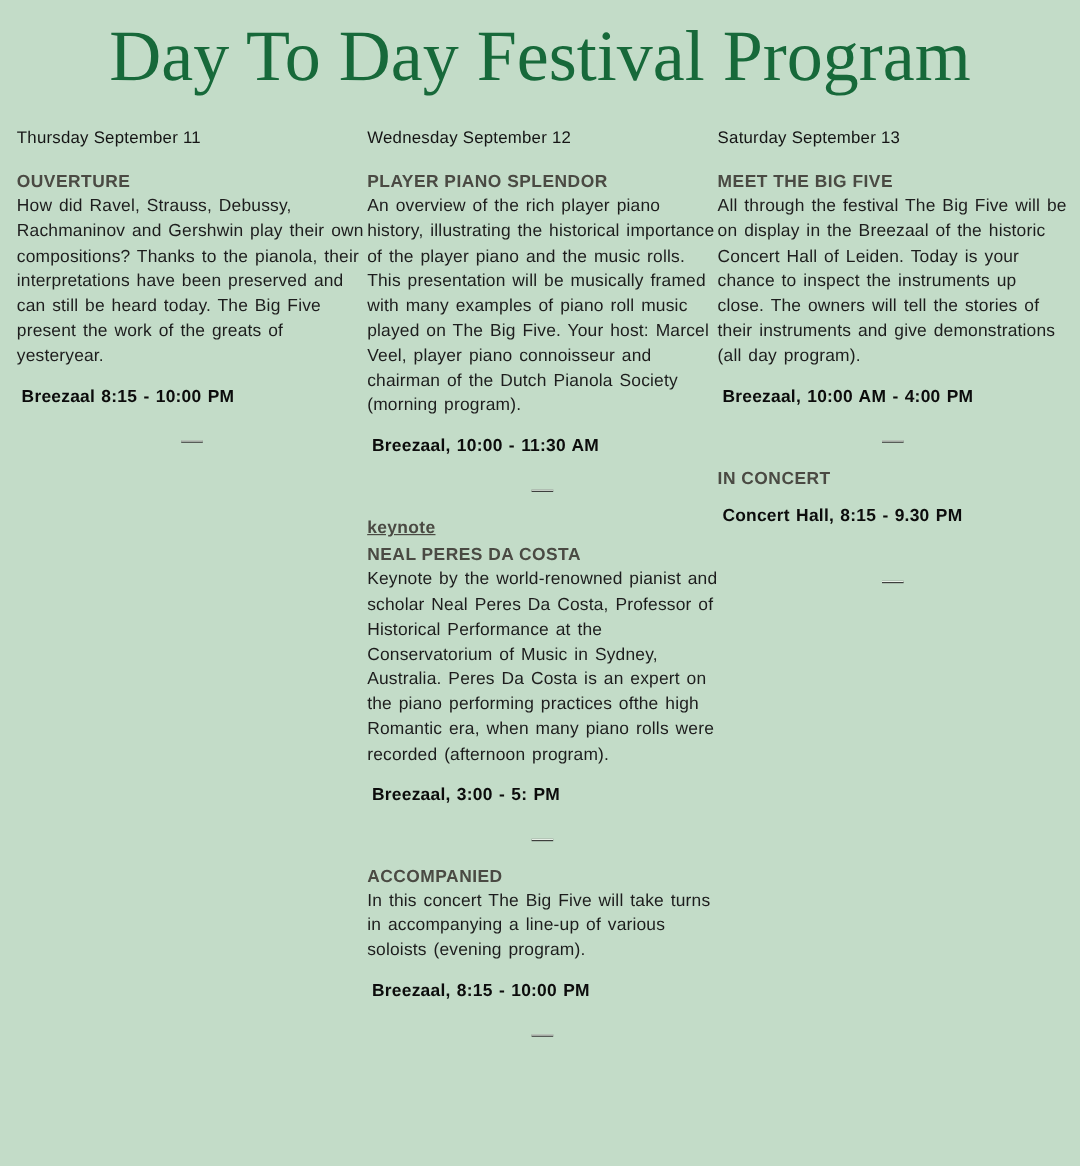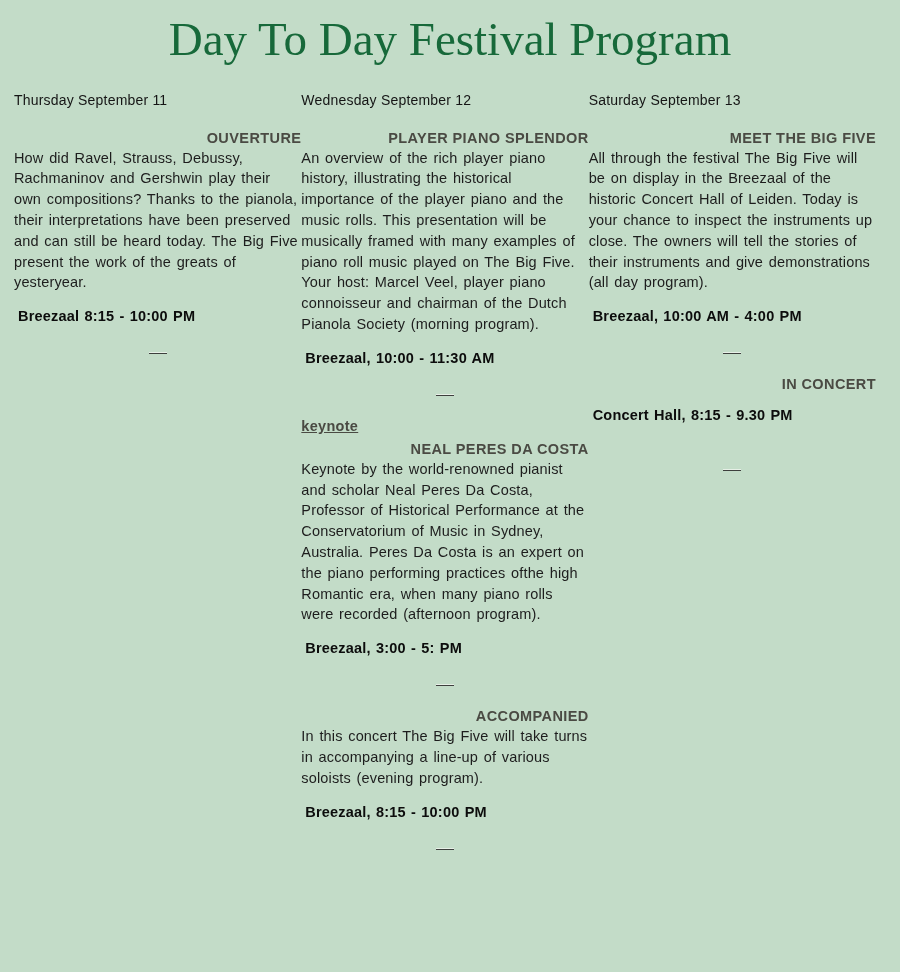--- a/index.html
+++ b/index.html
@@ -17,29 +17,29 @@
     width: 900px;
     height: 972px;
     overflow: hidden;
     background: var(--background);
     font-family: "Liberation Sans", sans-serif;
     -webkit-font-smoothing: antialiased;
   }
   .title {
     font-family: "Liberation Serif", serif;
     font-weight: 400;
-    font-size: 47px;
+    font-size: 60px;
     line-height: 1.1;
     color: var(--title);
     text-align: center;
     margin: 14px 0 0 0;
   }
   .columns {
     display: flex;
-    padding: 0 24px 0 14px;
+    padding: 0 10px 0 14px;
     margin-top: 26px;
   }
   .col {
     flex: 1;
     min-width: 0;
   }
   .date {
     font-size: 14px;
     letter-spacing: 0.2px;
     color: #151515;
@@ -52,21 +52,20 @@
     color: var(--heading);
     margin: 22px 0 0 0;
     text-decoration: underline;
   }
   .event-title {
     font-size: 14.5px;
     font-weight: 700;
     letter-spacing: 0.4px;
     color: var(--heading);
     margin: 22px 0 0 0;
-    text-align: right;
   }
   .eyebrow + .event-title {
     margin-top: 7px;
   }
   .desc {
     font-size: 14.5px;
     line-height: 20.8px;
     letter-spacing: 0.15px;
     word-spacing: 1.5px;
     color: var(--body);

